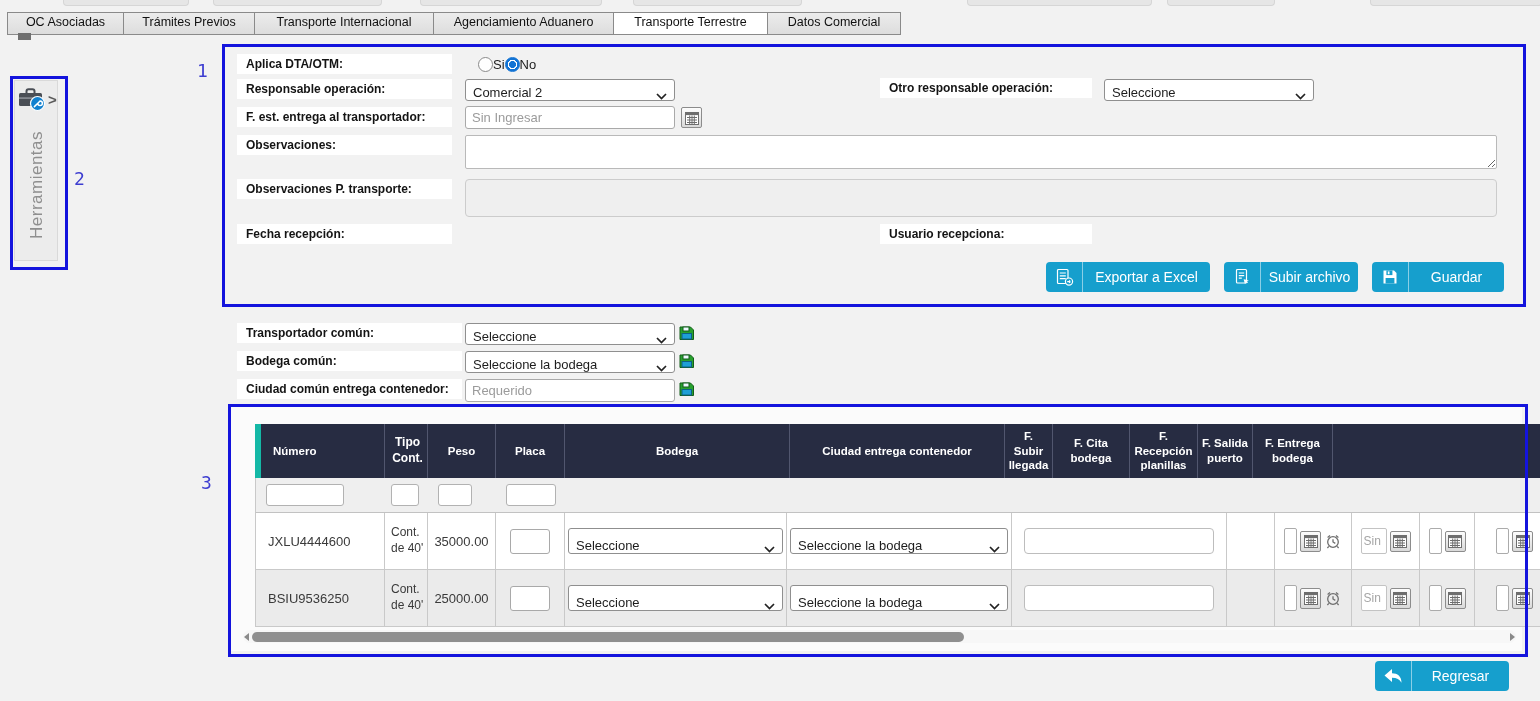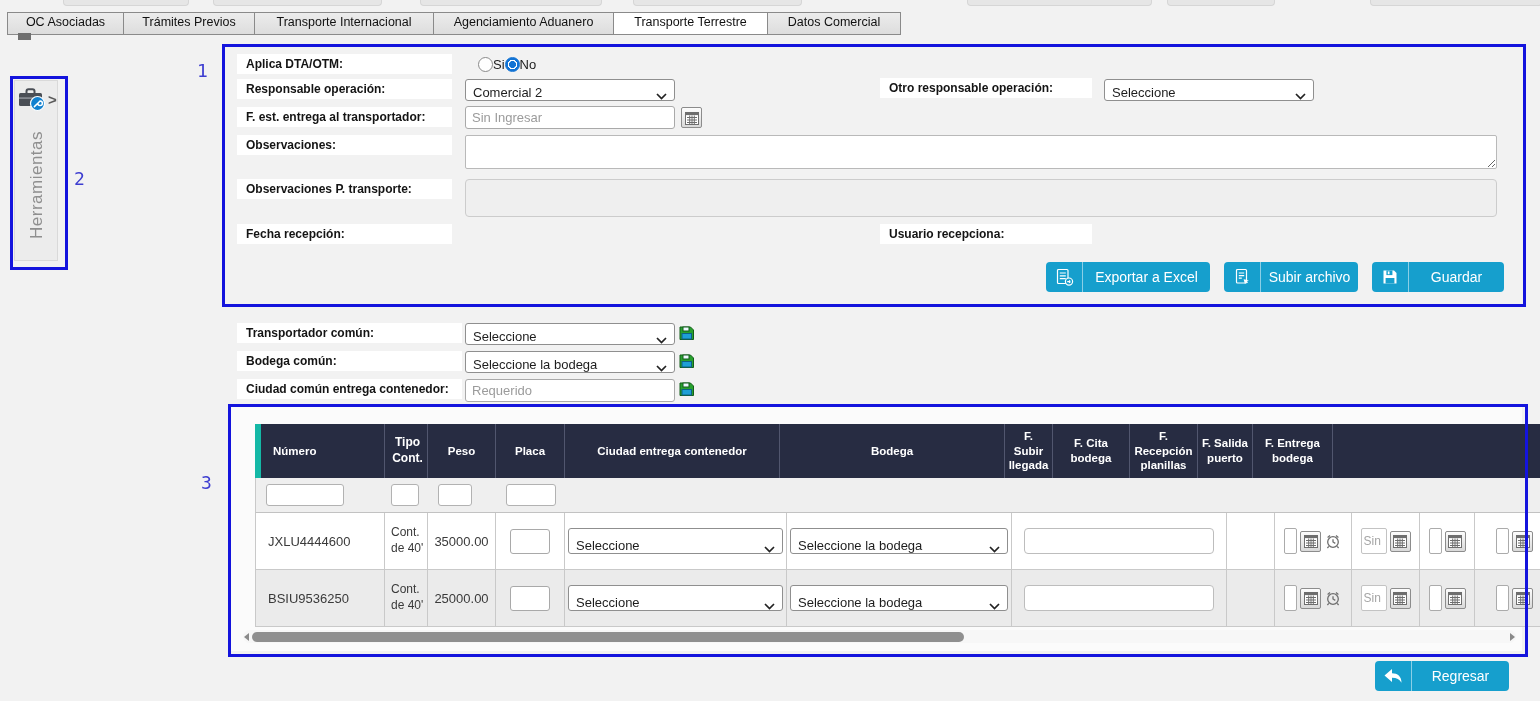--- a/index.html
+++ b/index.html
@@ -240,22 +240,22 @@
   </span>
 
   <div class="abs box3bg" style="left:228px;top:404px;width:1294px;height:247px;"></div>
 
   <div class="tbl">
     <div class="thead">
       <div class="hcell c0">Número</div>
       <div class="hcell c1">Tipo Cont.</div>
       <div class="hcell c2">Peso</div>
       <div class="hcell c3">Placa</div>
+      <div class="hcell c5">Bodega</div>
       <div class="hcell c6">Ciudad entrega contenedor</div>
-      <div class="hcell c5">Bodega</div>
       <div class="hcell c7">F. Subir llegada</div>
       <div class="hcell c8">F. Cita bodega</div>
       <div class="hcell c9">F. Recepción planillas</div>
       <div class="hcell c10">F. Salida puerto</div>
       <div class="hcell c11">F. Entrega bodega</div>
     </div>
 
     <div class="frow">
       <input class="fin" style="left: 10px; width: 78px;">
       <input class="fin" style="left: 135px; width: 28px;">

